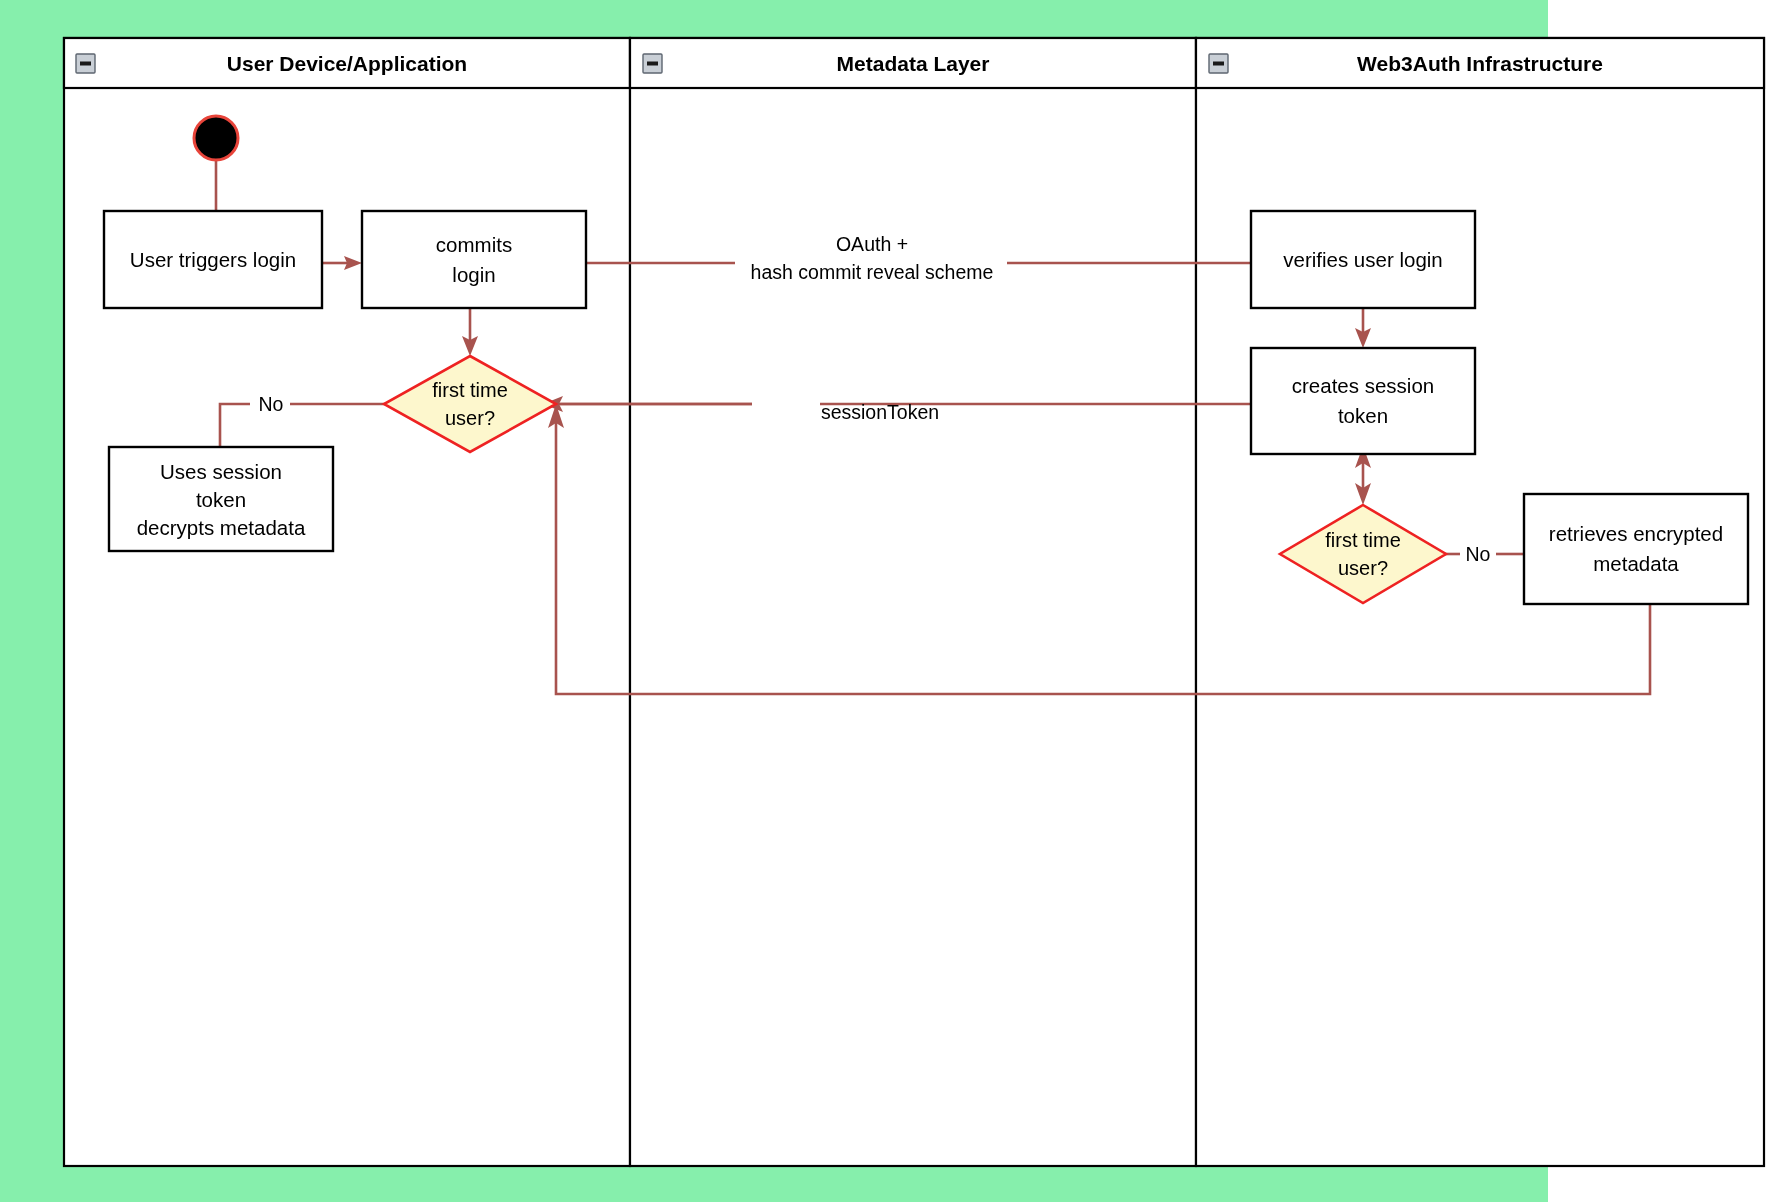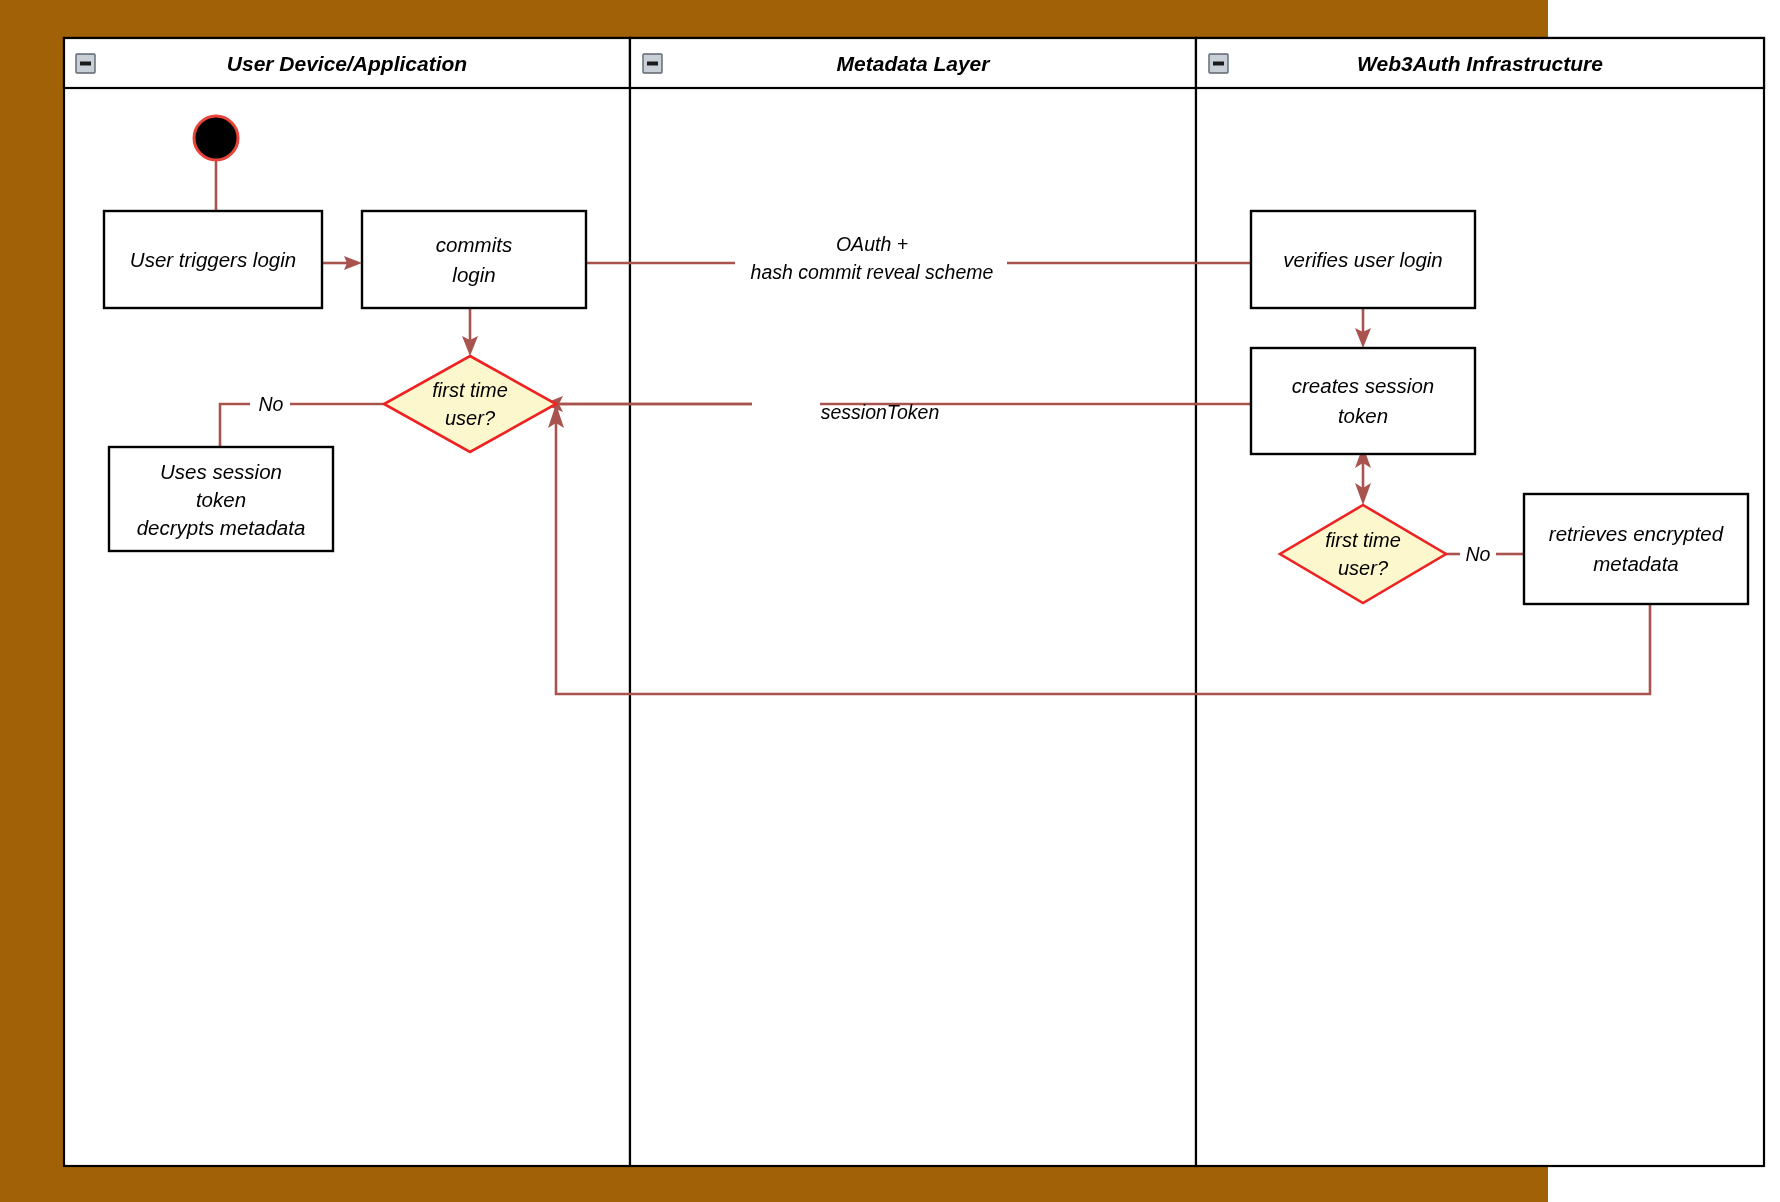--- a/index.html
+++ b/index.html
@@ -10,22 +10,21 @@
   body {
     font-family: "Liberation Sans", sans-serif;
     width: 1780px;
     height: 1202px;
     overflow: hidden;
   }
   #canvas {
     position: relative;
     width: 1548px;
     height: 1202px;
-    background: #a16207;
-    font-style: italic;
+    background: #86efac;
   }
   svg#diagram {
     position: absolute;
     left: 0;
     top: 0;
     width: 1780px;
     height: 1202px;
     display: block;
   }
   .lane-rect {

